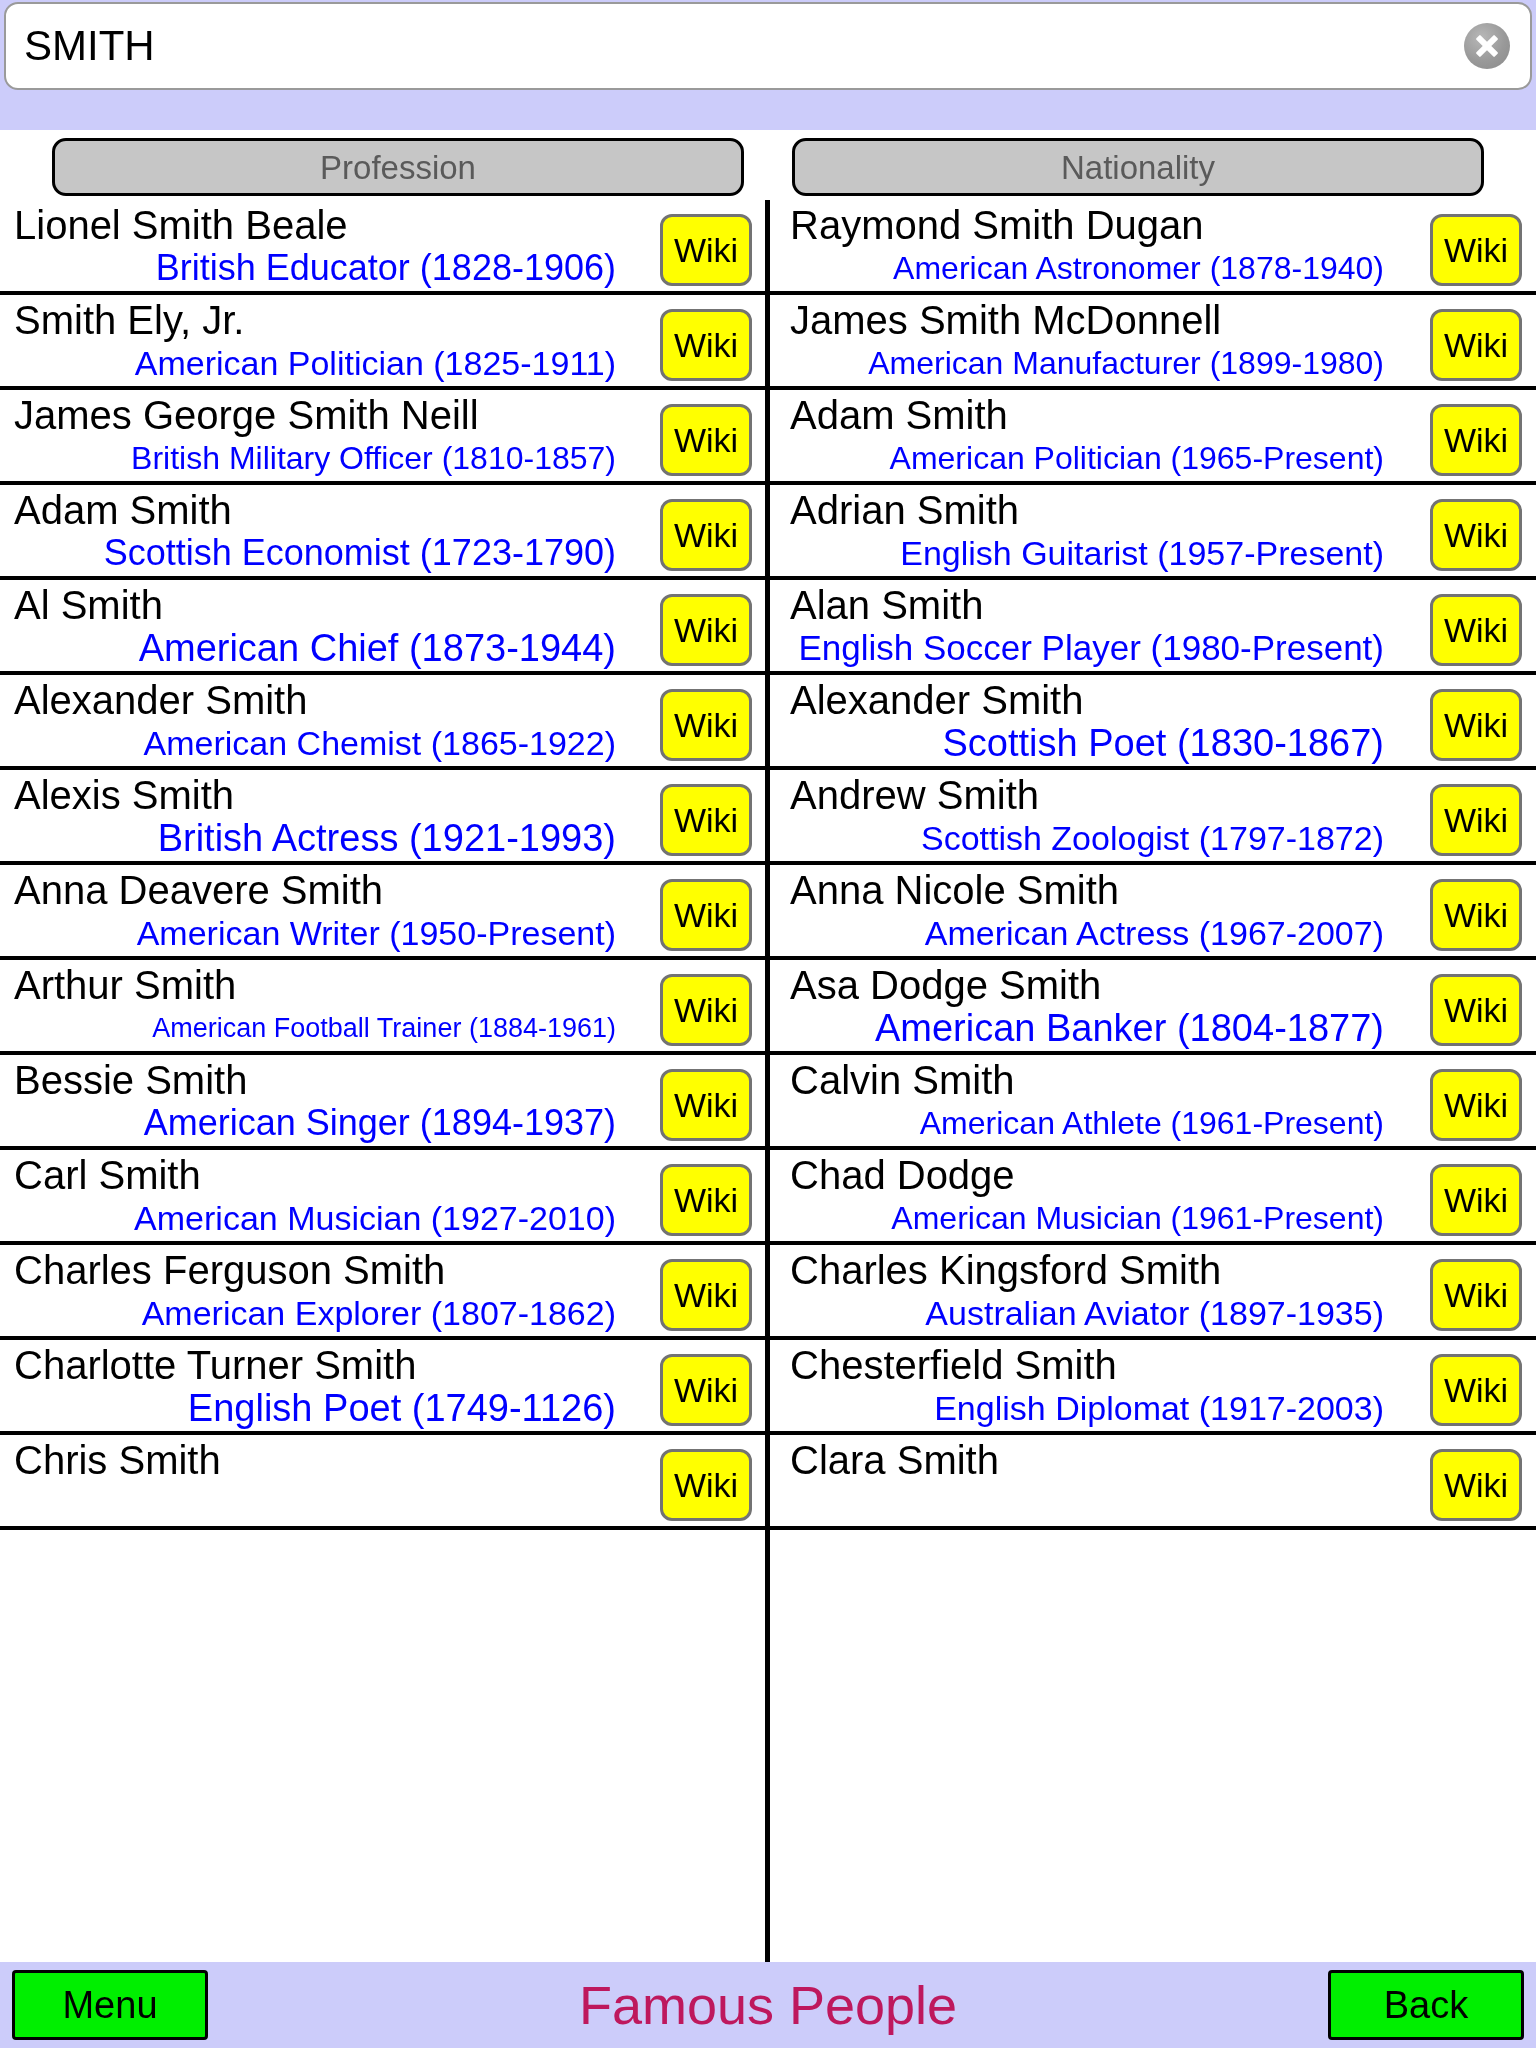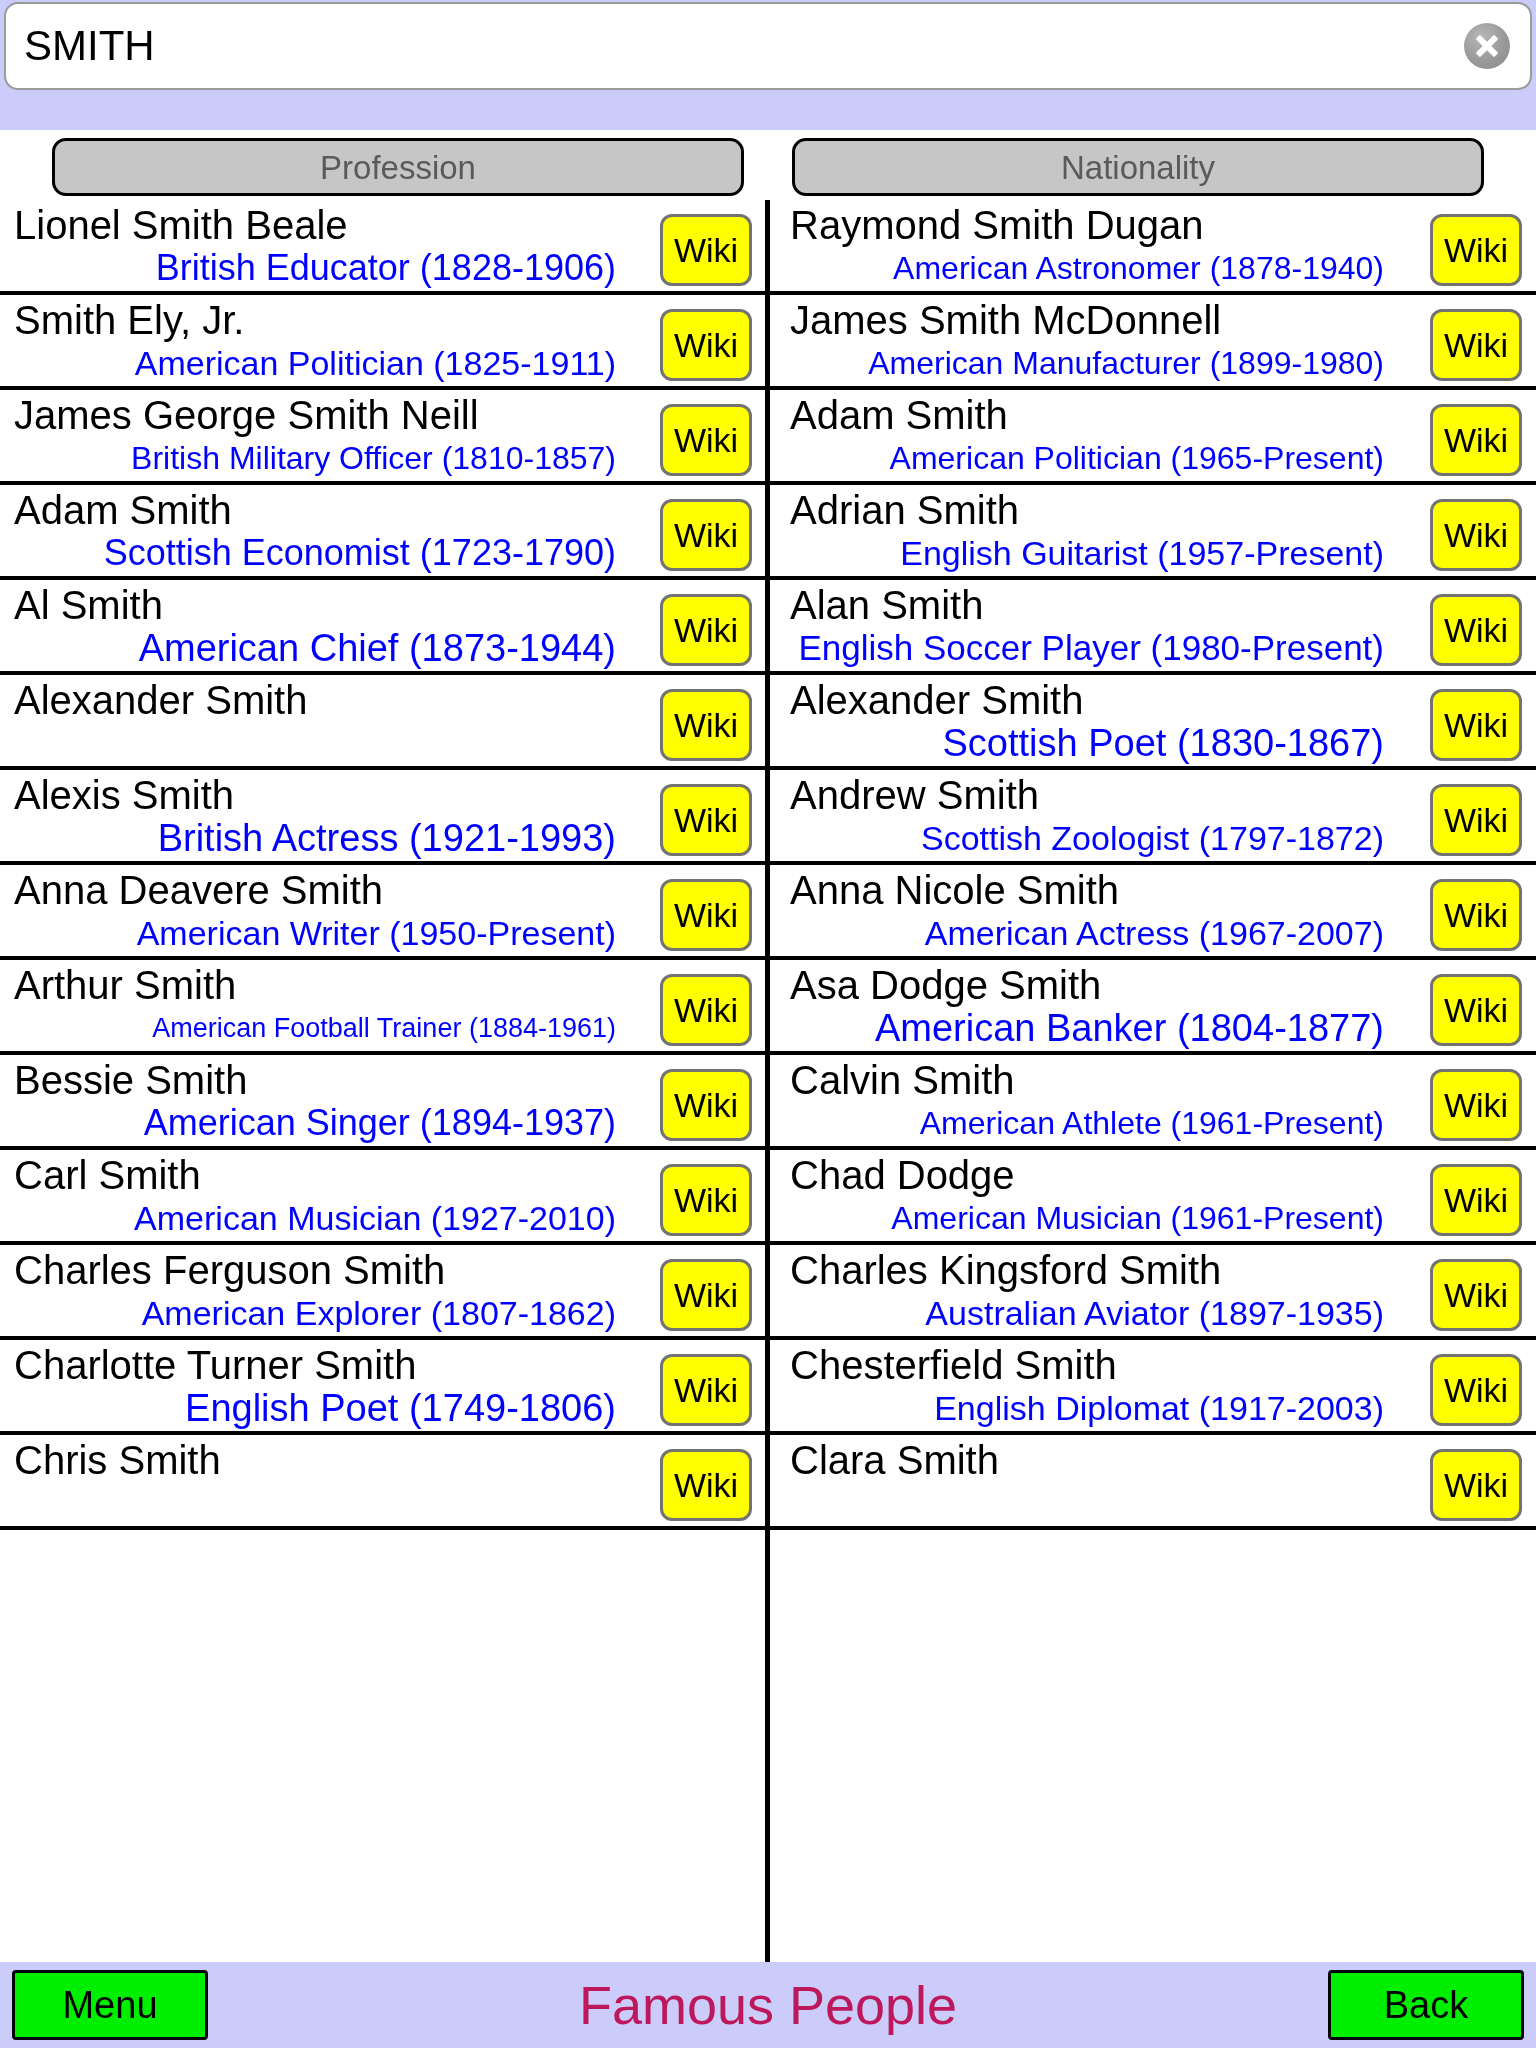--- a/index.html
+++ b/index.html
@@ -329,20 +329,21 @@
             <div class="row-name">Al Smith</div>
             <div class="row-sub s38">American Chief (1873-1944)</div>
           </div>
           <div class="wiki-btn">
             <span class="wiki-label">Wiki</span>
           </div>
         </div>
         <div class="row">
           <div class="row-texts">
             <div class="row-name">Alexander Smith</div>
+            <div class="row-sub s34">American Chemist (1865-1922)</div>
           </div>
           <div class="wiki-btn">
             <span class="wiki-label">Wiki</span>
           </div>
         </div>
         <div class="row">
           <div class="row-texts">
             <div class="row-name">Alexis Smith</div>
             <div class="row-sub s38">British Actress (1921-1993)</div>
           </div>
@@ -391,21 +392,21 @@
             <div class="row-name">Charles Ferguson Smith</div>
             <div class="row-sub s34">American Explorer (1807-1862)</div>
           </div>
           <div class="wiki-btn">
             <span class="wiki-label">Wiki</span>
           </div>
         </div>
         <div class="row">
           <div class="row-texts">
             <div class="row-name">Charlotte Turner Smith</div>
-            <div class="row-sub s38">English Poet (1749-1806)</div>
+            <div class="row-sub s38">English Poet (1749-1126)</div>
           </div>
           <div class="wiki-btn">
             <span class="wiki-label">Wiki</span>
           </div>
         </div>
         <div class="row">
           <div class="row-texts">
             <div class="row-name">Chris Smith</div>
             <div class="row-sub s36"></div>
           </div>

